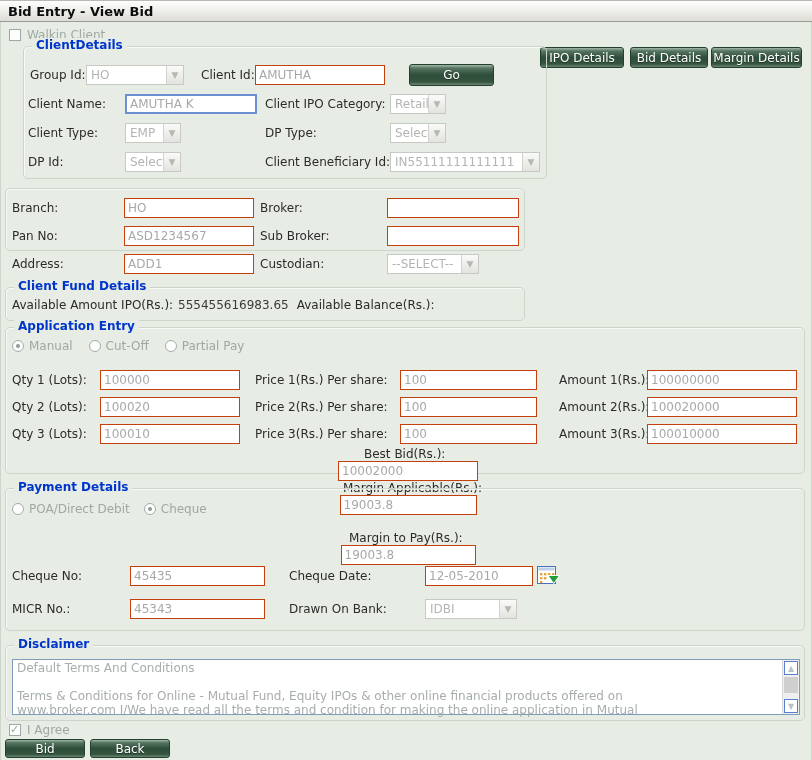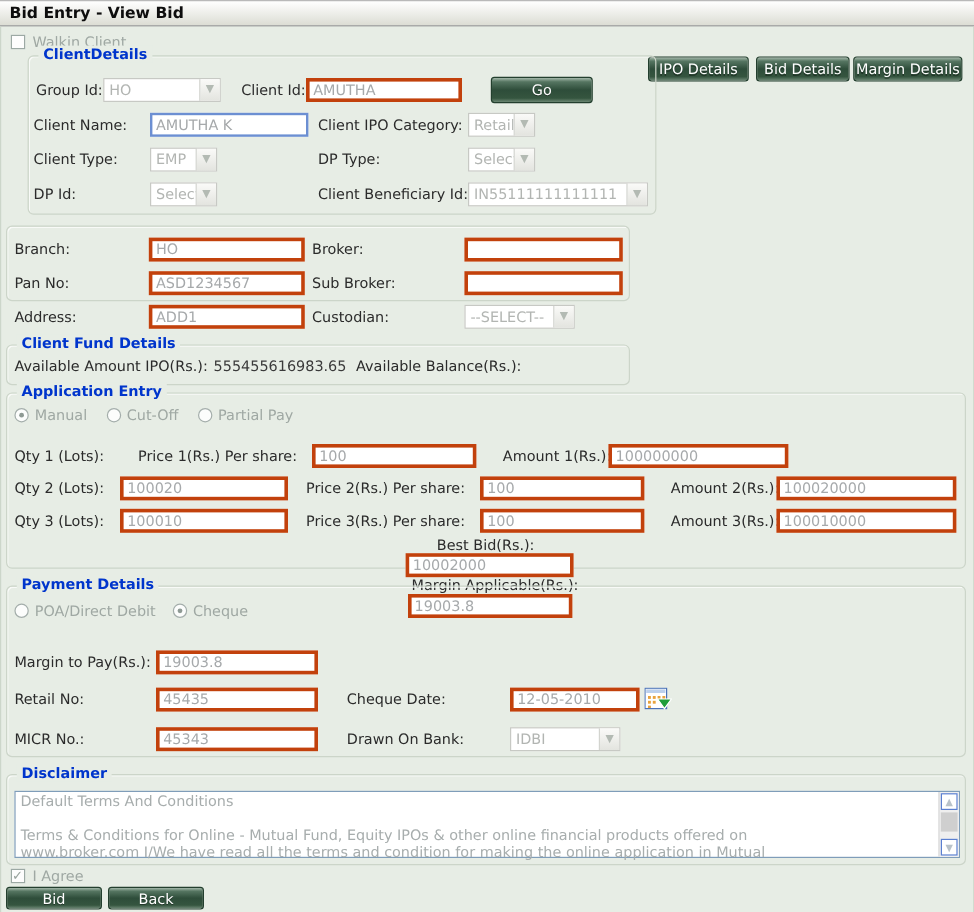--- a/index.html
+++ b/index.html
@@ -12,21 +12,21 @@
 
   #content { position:relative; height:738px; border-left:1px solid #ccd6ca; border-right:1px solid #ccd6ca; }
 
   .fs { position:absolute; border:1px solid #ccd5c9; border-radius:5px; box-shadow: inset 1px 1px 0 rgba(255,255,255,.7); }
   .lg { position:absolute; top:-9px; left:8px; background:#e7ede5; padding:0 4px; color:#0035cc; font-weight:bold; font-size:12px; white-space:nowrap; }
 
   .frow { display:flex; align-items:center; height:29px; padding-left:6px; }
   .lbl { color:#2b2b2b; white-space:nowrap; flex:none; }
   .dlbl { color:#9fa8a3; white-space:nowrap; flex:none; }
 
-  input.tbox { height:20px; border:3px solid #c2410c; background:#fff; color:#a6a9ab;
+  input.tbox { height:20px; border:1px solid #c2410c; background:#fff; color:#a6a9ab;
     font:12px "DejaVu Sans",sans-serif; padding:0 3px; flex:none; }
   input.tbox.hl { border:2px solid #6c8fd2; }
 
   .ddl { height:20px; border:1px solid #c7c9c4; background:#fff; color:#b2b5b2; display:flex; align-items:center; flex:none; }
   .ddl .txt { flex:1; padding-left:4px; overflow:hidden; white-space:nowrap; }
   .ddl .arw { width:17px; height:100%; background:linear-gradient(#fafaf8,#e3e4df); border-left:1px solid #d3d4cf;
     color:#b3bab3; display:flex; align-items:center; justify-content:center; font-size:9px; flex:none; }
 
   .btn { position:absolute; background:linear-gradient(180deg,#a3b7a9 0%,#557561 16%,#2e4d3a 50%,#35553f 84%,#6b8673 100%);
     border:1px solid #233f2e; border-radius:3px; color:#fff; display:flex; align-items:center; justify-content:center;
@@ -156,20 +156,21 @@
     <div class="frow" style="height:20px;">
       <span class="radio on"></span>
       <span class="dlbl" style="margin-right:16px;">Manual</span>
       <span class="radio"></span>
       <span class="dlbl" style="margin-right:16px;">Cut-Off</span>
       <span class="radio"></span>
       <span class="dlbl">Partial Pay</span>
     </div>
     <div class="frow" style="height:27px;margin-top:10px;">
       <span class="lbl w88">Qty 1 (Lots):</span>
+      <input class="tbox w140" value="100000" style="">
       <span class="lbl w145 ml15">Price 1(Rs.) Per share:</span>
       <input class="tbox w137" value="100" style="">
       <span class="lbl w88 ml22">Amount 1(Rs.):</span>
       <input class="tbox w150" value="100000000" style="">
     </div>
     <div class="frow" style="height:27px;">
       <span class="lbl w88">Qty 2 (Lots):</span>
       <input class="tbox w140" value="100020" style="">
       <span class="lbl w145 ml15">Price 2(Rs.) Per share:</span>
       <input class="tbox w137" value="100" style="">
@@ -193,26 +194,26 @@
   </div>
 
   <div class="fs" style="left:4px;top:466px;width:800px;height:143px;padding-top:10px;">
     <span class="lg">Payment Details</span>
     <div class="frow" style="height:20px;">
       <span class="radio"></span>
       <span class="dlbl" style="margin-right:14px;">POA/Direct Debit</span>
       <span class="radio on"></span>
       <span class="dlbl">Cheque</span>
     </div>
-    <div class="frow" style="height:27px;margin-top:19px;">
+    <div class="frow" style="height:27px;margin-top:12px;flex-direction:column;">
       <span class="lbl w118">Margin to Pay(Rs.):</span>
       <input class="tbox w135" value="19003.8" style="">
     </div>
     <div class="frow" style="height:27px;margin-top:4px;">
-      <span class="lbl w118">Retail No:</span>
+      <span class="lbl w118">Cheque No:</span>
       <input class="tbox w135" value="45435" style="">
       <span class="lbl w136 ml24">Cheque Date:</span>
       <input class="tbox w108" value="12-05-2010" style="">
       <svg class="ml4" width="23" height="19" viewBox="0 0 23 19">
         <rect x="0.5" y="0.5" width="18" height="17" fill="#ffffff" stroke="#4a72b8"></rect>
         <rect x="1.5" y="1.5" width="16" height="3" fill="#bcd0ec"></rect>
         <rect x="3" y="7" width="2.4" height="2.4" fill="#e8a33d"></rect>
           <rect x="7" y="7" width="2.4" height="2.4" fill="#e8a33d"></rect>
         <rect x="11" y="7" width="2.4" height="2.4" fill="#e8a33d"></rect>
           <rect x="15" y="7" width="2.4" height="2.4" fill="#e8a33d"></rect>

